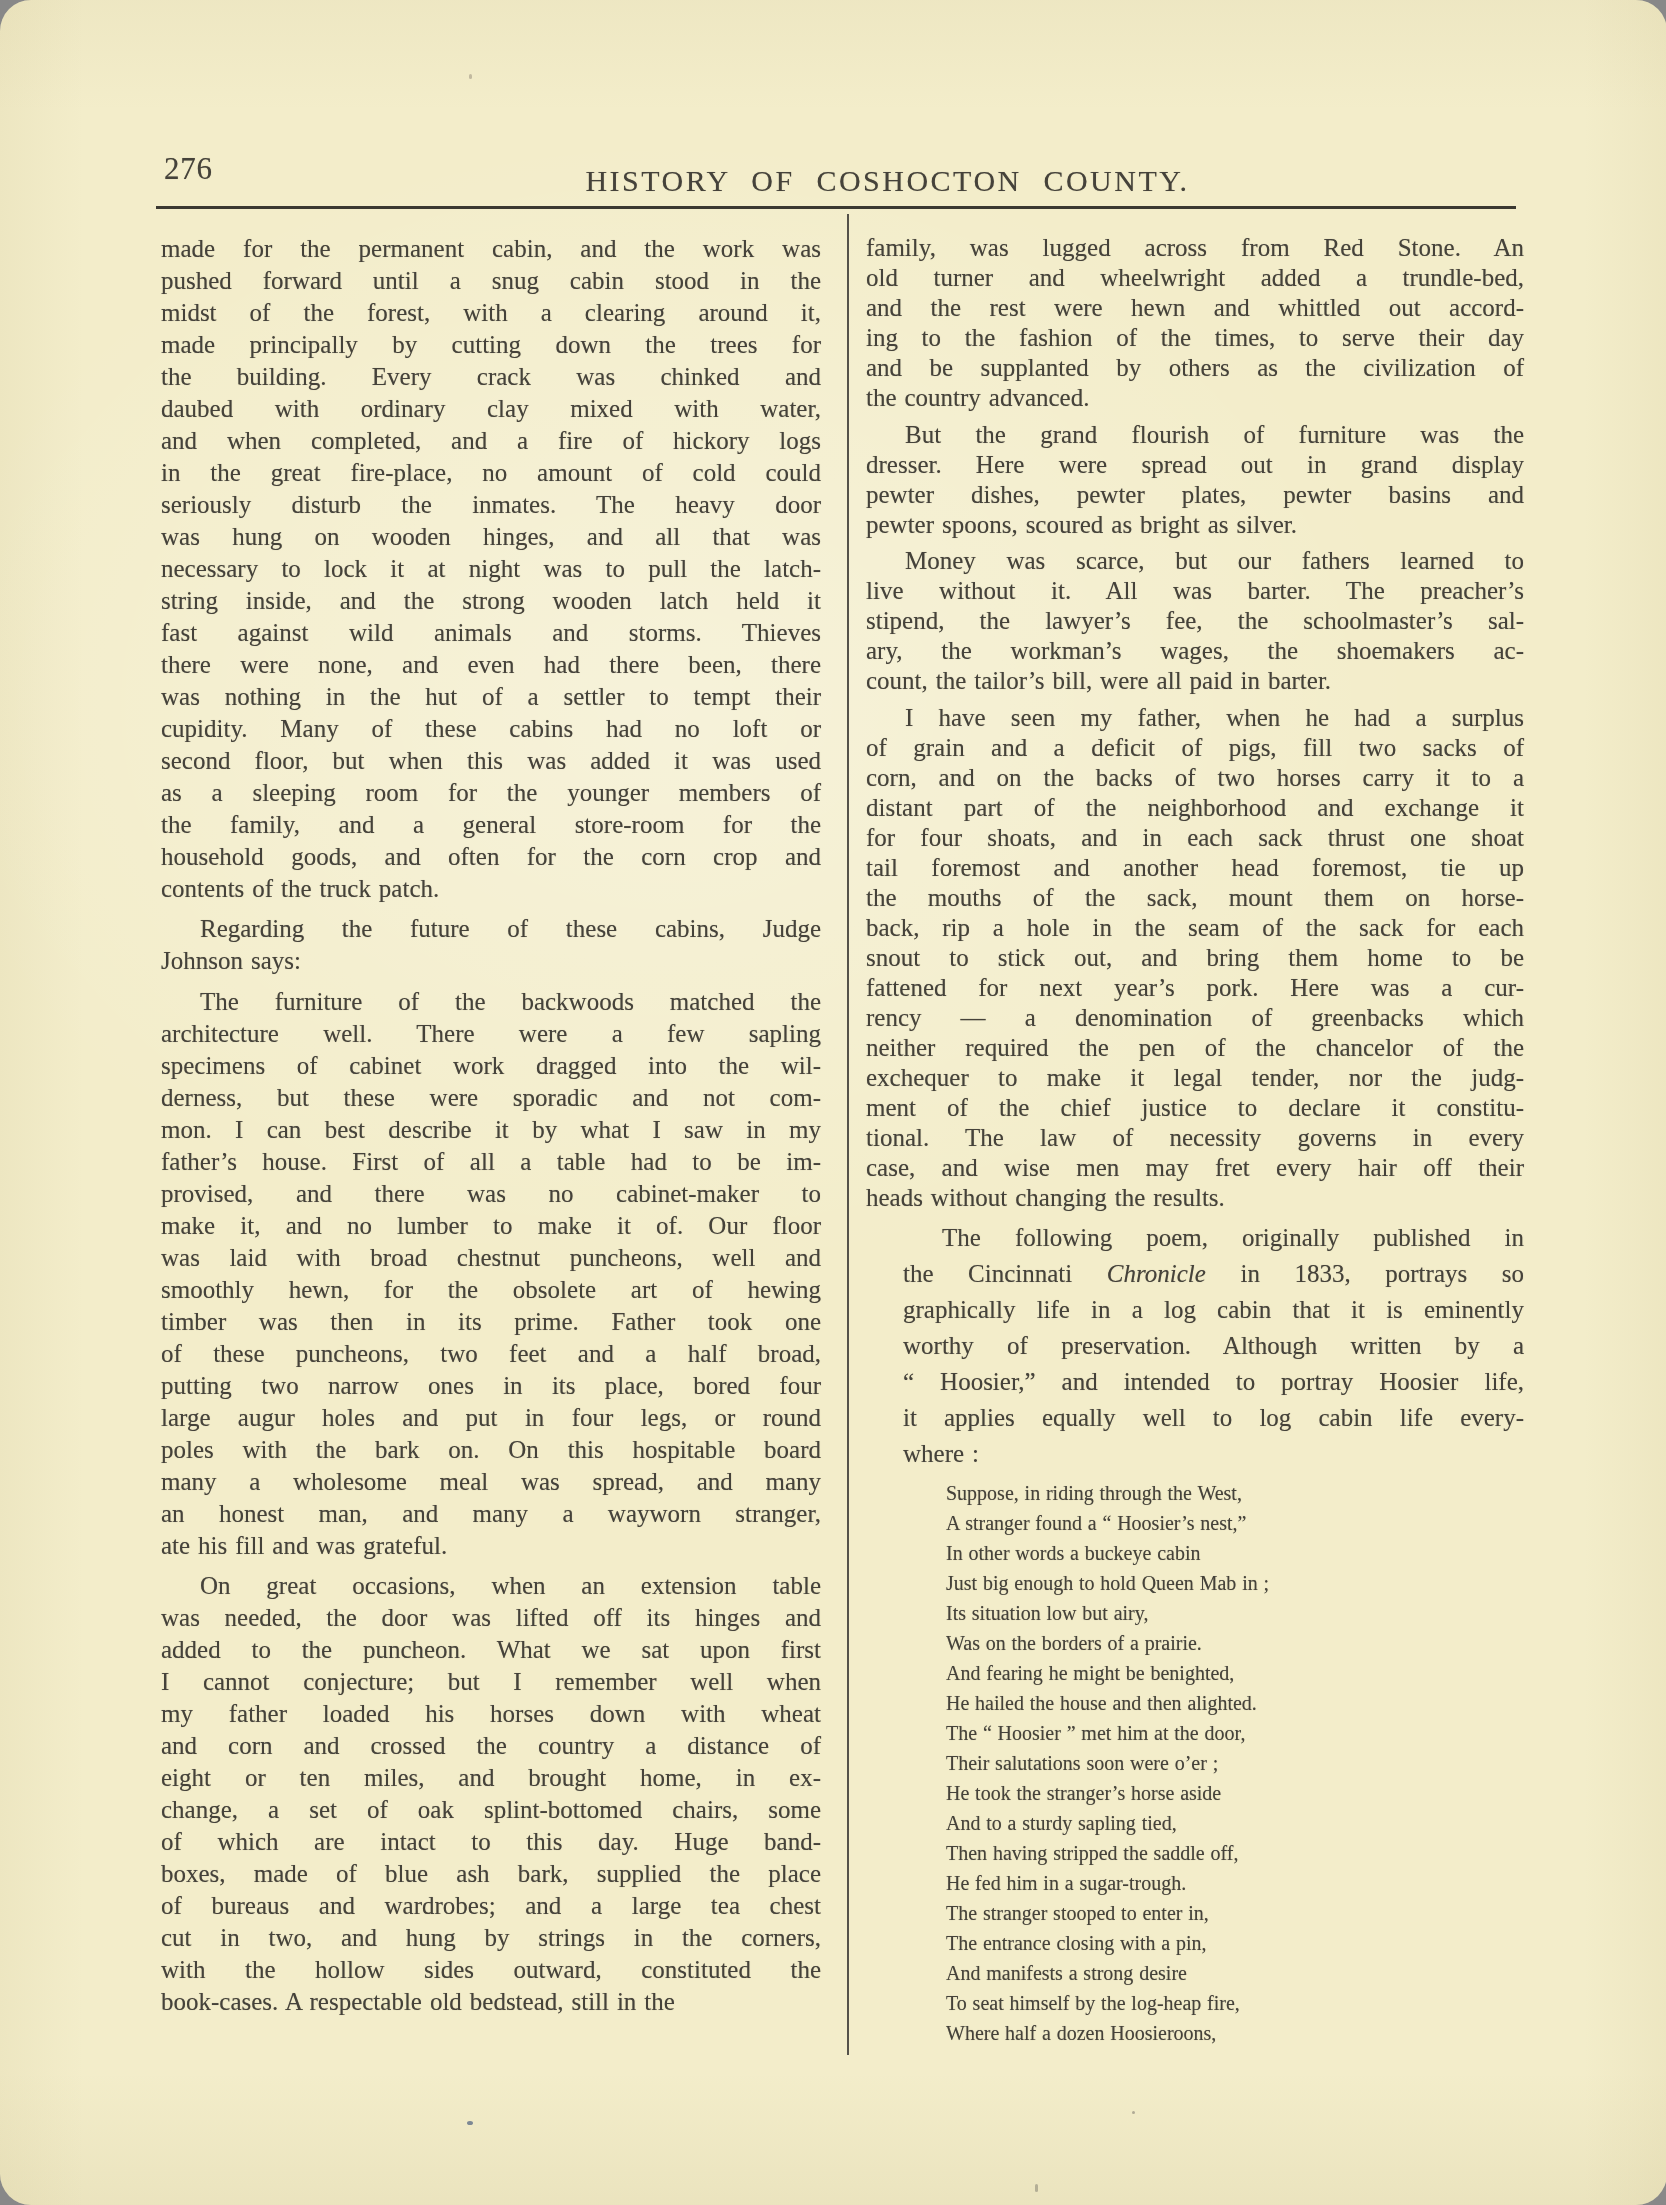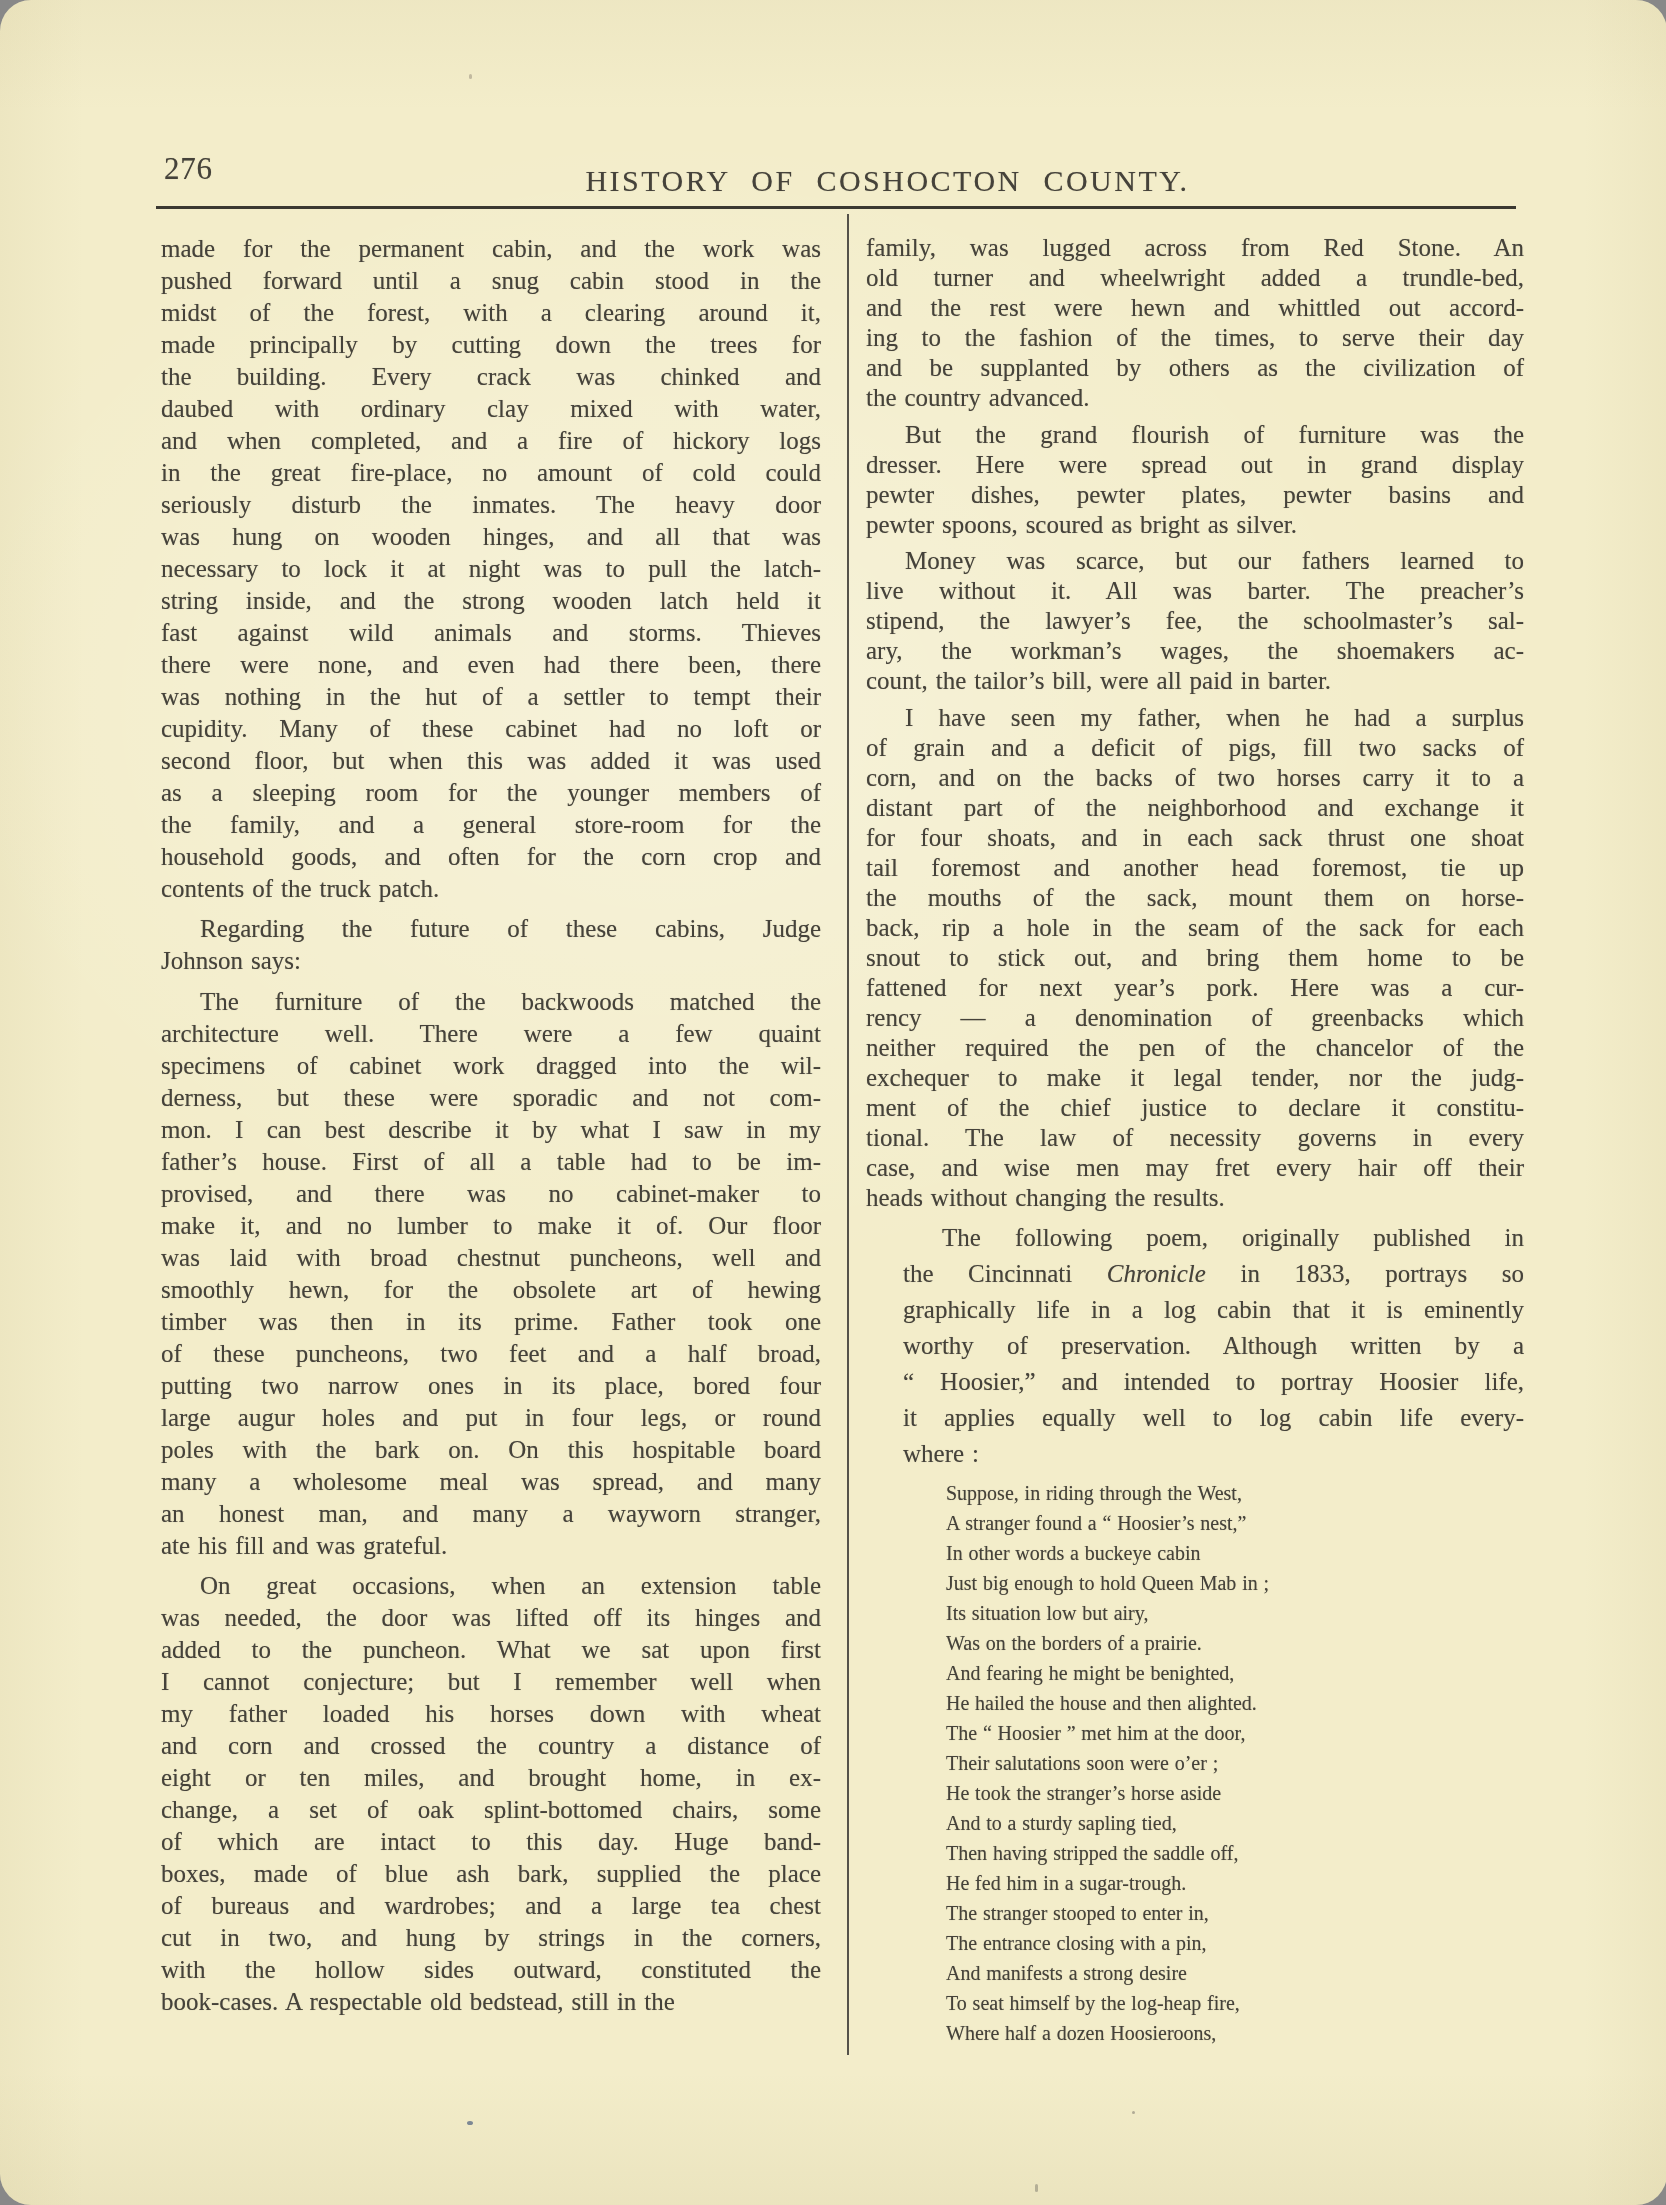--- a/index.html
+++ b/index.html
@@ -84,34 +84,34 @@
         <div class="line j">daubed with ordinary clay mixed with water,</div>
         <div class="line j">and when completed, and a fire of hickory logs</div>
         <div class="line j">in the great fire-place, no amount of cold could</div>
         <div class="line j">seriously disturb the inmates.  The heavy door</div>
         <div class="line j">was hung on wooden hinges, and all that was</div>
         <div class="line j">necessary to lock it at night was to pull the latch-</div>
         <div class="line j">string inside, and the strong wooden latch held it</div>
         <div class="line j">fast against wild animals and storms.  Thieves</div>
         <div class="line j">there were none, and even had there been, there</div>
         <div class="line j">was nothing in the hut of a settler to tempt their</div>
-        <div class="line j">cupidity.  Many of these cabinet had no loft or</div>
+        <div class="line j">cupidity.  Many of these cabins had no loft or</div>
         <div class="line j">second floor, but when this was added it was used</div>
         <div class="line j">as a sleeping room for the younger members of</div>
         <div class="line j">the family, and a general store-room for the</div>
         <div class="line j">household goods, and often for the corn crop and</div>
         <div class="line">contents of the truck patch.</div>
       </div>
       <div class="block b-body">
         <div class="line j ind">Regarding the future of these cabins, Judge</div>
         <div class="line">Johnson says:</div>
       </div>
       <div class="block b-body">
         <div class="line j ind">The furniture of the backwoods matched the</div>
-        <div class="line j">architecture well.  There were a few quaint</div>
+        <div class="line j">architecture well.  There were a few sapling</div>
         <div class="line j">specimens of cabinet work dragged into the wil-</div>
         <div class="line j">derness, but these were sporadic and not com-</div>
         <div class="line j">mon.  I can best describe it by what I saw in my</div>
         <div class="line j">father’s house.  First of all a table had to be im-</div>
         <div class="line j">provised, and there was no cabinet-maker to</div>
         <div class="line j">make it, and no lumber to make it of.  Our floor</div>
         <div class="line j">was laid with broad chestnut puncheons, well and</div>
         <div class="line j">smoothly hewn, for the obsolete art of hewing</div>
         <div class="line j">timber was then in its prime.  Father took one</div>
         <div class="line j">of these puncheons, two feet and a half broad,</div>

